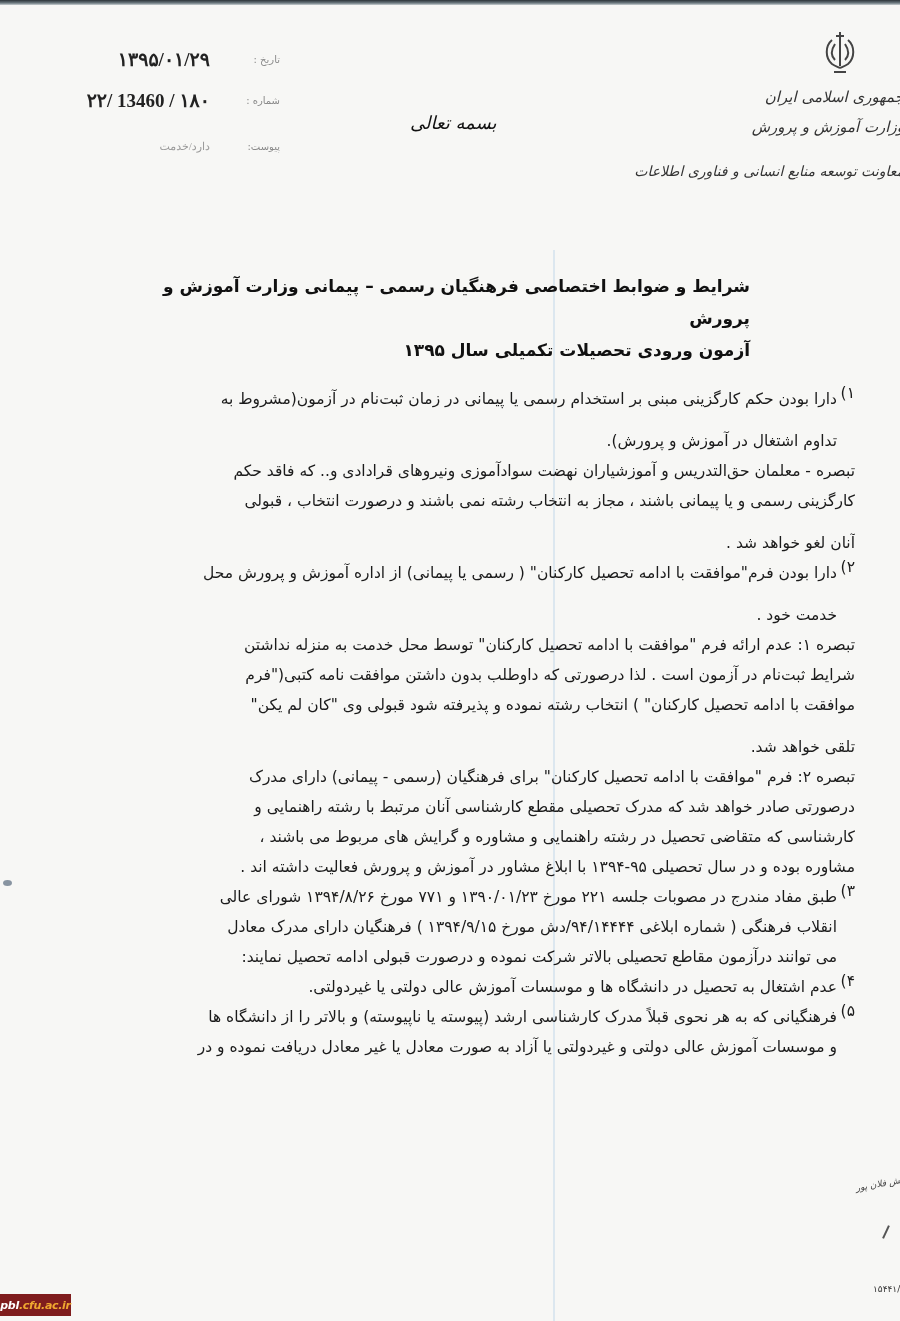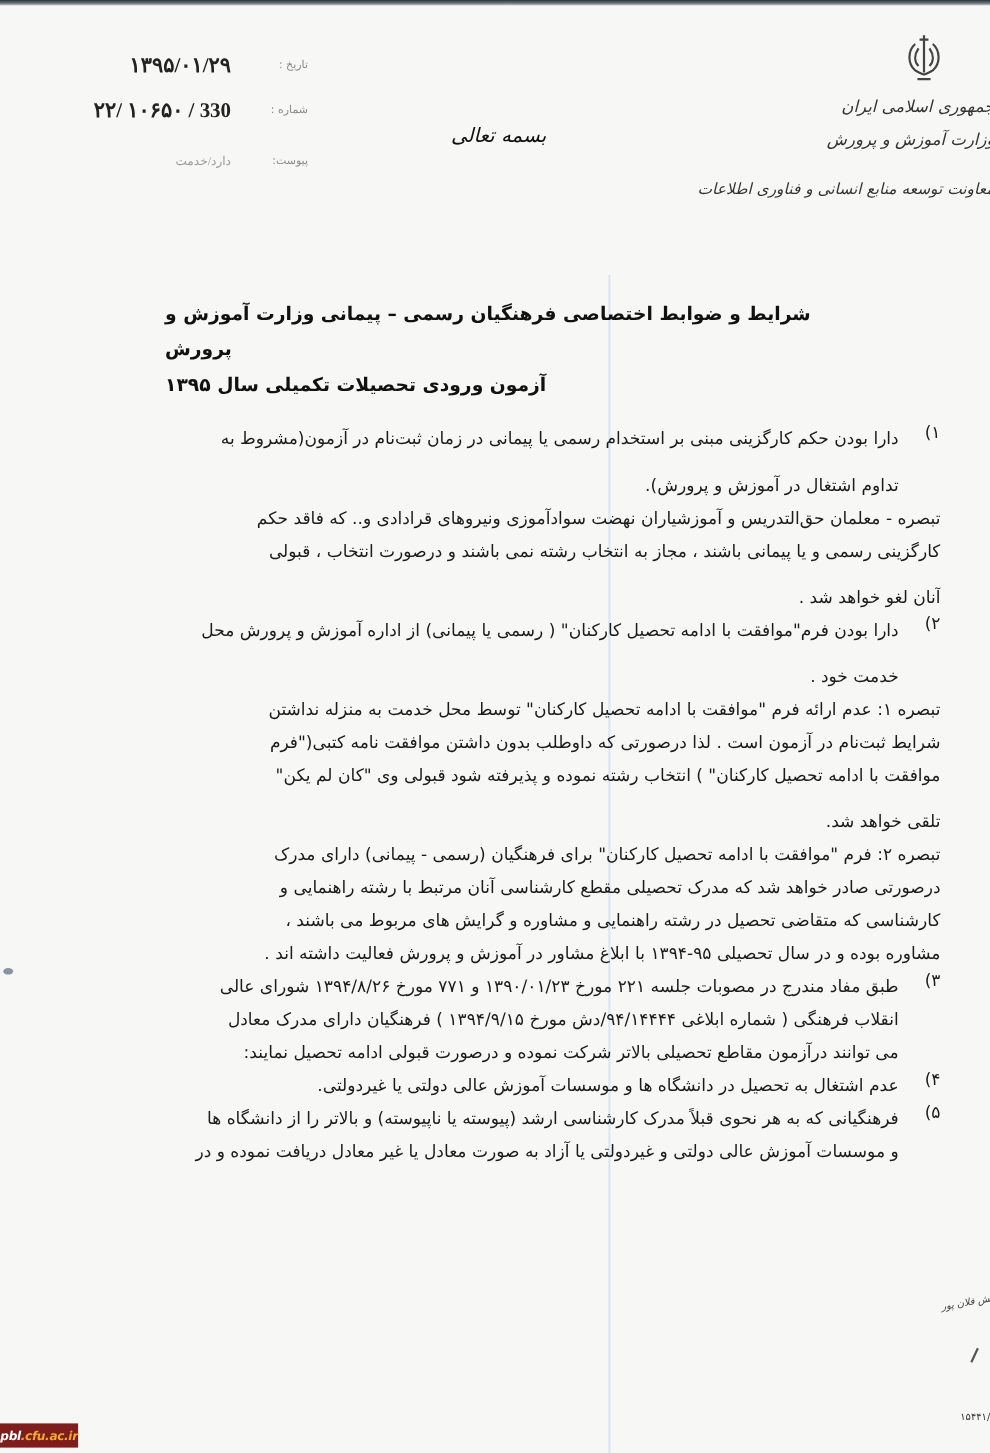--- a/index.html
+++ b/index.html
@@ -108,21 +108,21 @@
     .meta-row.r2 { top: 43px; }
     .meta-row.r3 { top: 89px; }
 
     
     .title-block {
       position: absolute;
       left: 150px;
       width: 600px;
       top: 270px;
       direction: rtl;
-      text-align: left;
+      text-align: right;
       font-weight: bold;
     }
     .title-line {
       font-size: 17px;
       line-height: 32px;
       color: #111;
     }
 
     
     .body-text {
@@ -140,21 +140,21 @@
       text-align: justify;
       text-align-last: right;
     }
     .para .num {
       position: absolute;
       right: 0;
       top: 0;
       width: 32px;
     }
     .para .txt {
-      margin-right: 38px;
+      margin-right: 18px;
     }
     .line {
       display: block;
       height: 30px;
       line-height: 30px;
       white-space: nowrap;
       overflow: hidden;
     }
     .note .txt { margin-right: 38px; }
 
@@ -242,21 +242,21 @@
 
 <div class="besmeh">بسمه تعالی</div>
 
 <div class="meta">
   <div class="meta-row r1">
     <span class="meta-label">تاریخ :</span>
     <span class="meta-value">۱۳۹۵/۰۱/۲۹</span>
   </div>
   <div class="meta-row r2">
     <span class="meta-label">شماره :</span>
-    <span class="meta-value">330 / ۱۰۶۵۰ /۲۲</span>
+    <span class="meta-value">۱۸۰ / 13460 /۲۲</span>
   </div>
   <div class="meta-row r3">
     <span class="meta-label">پیوست:</span>
     <span class="meta-value small">دارد/خدمت</span>
   </div>
 </div>
 
 <div class="title-block">
   <div class="title-line">شرایط و ضوابط اختصاصی فرهنگیان رسمی – پیمانی وزارت آموزش و پرورش</div>
   <div class="title-line">آزمون ورودی تحصیلات تکمیلی سال ۱۳۹۵</div>

